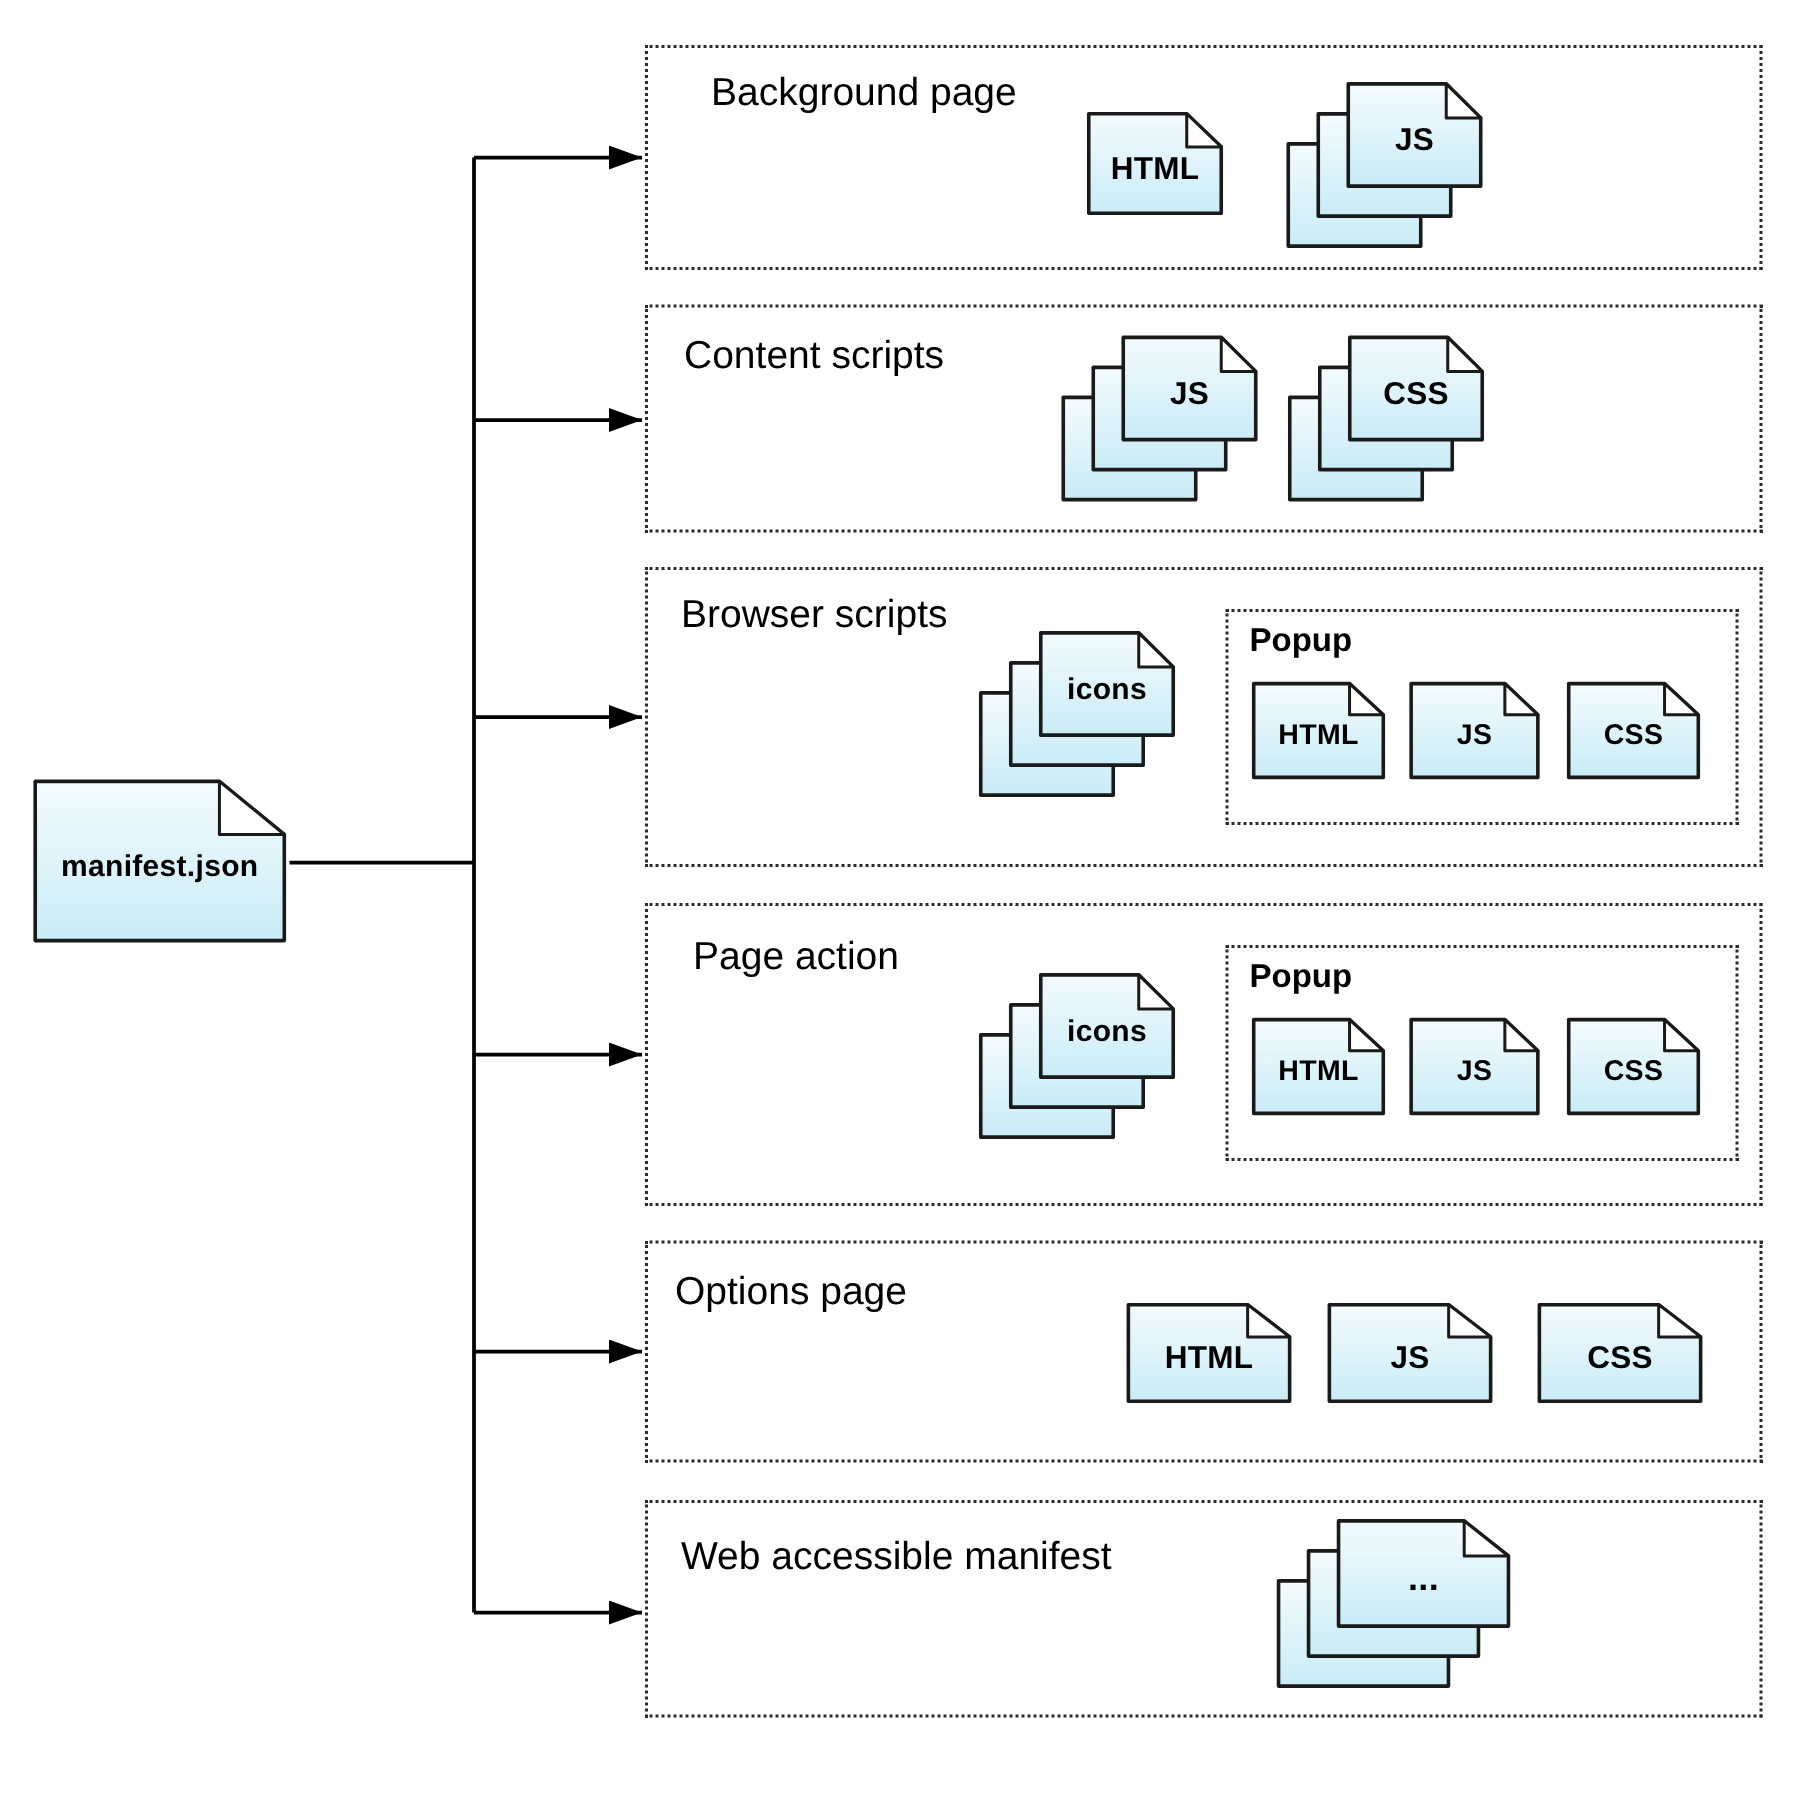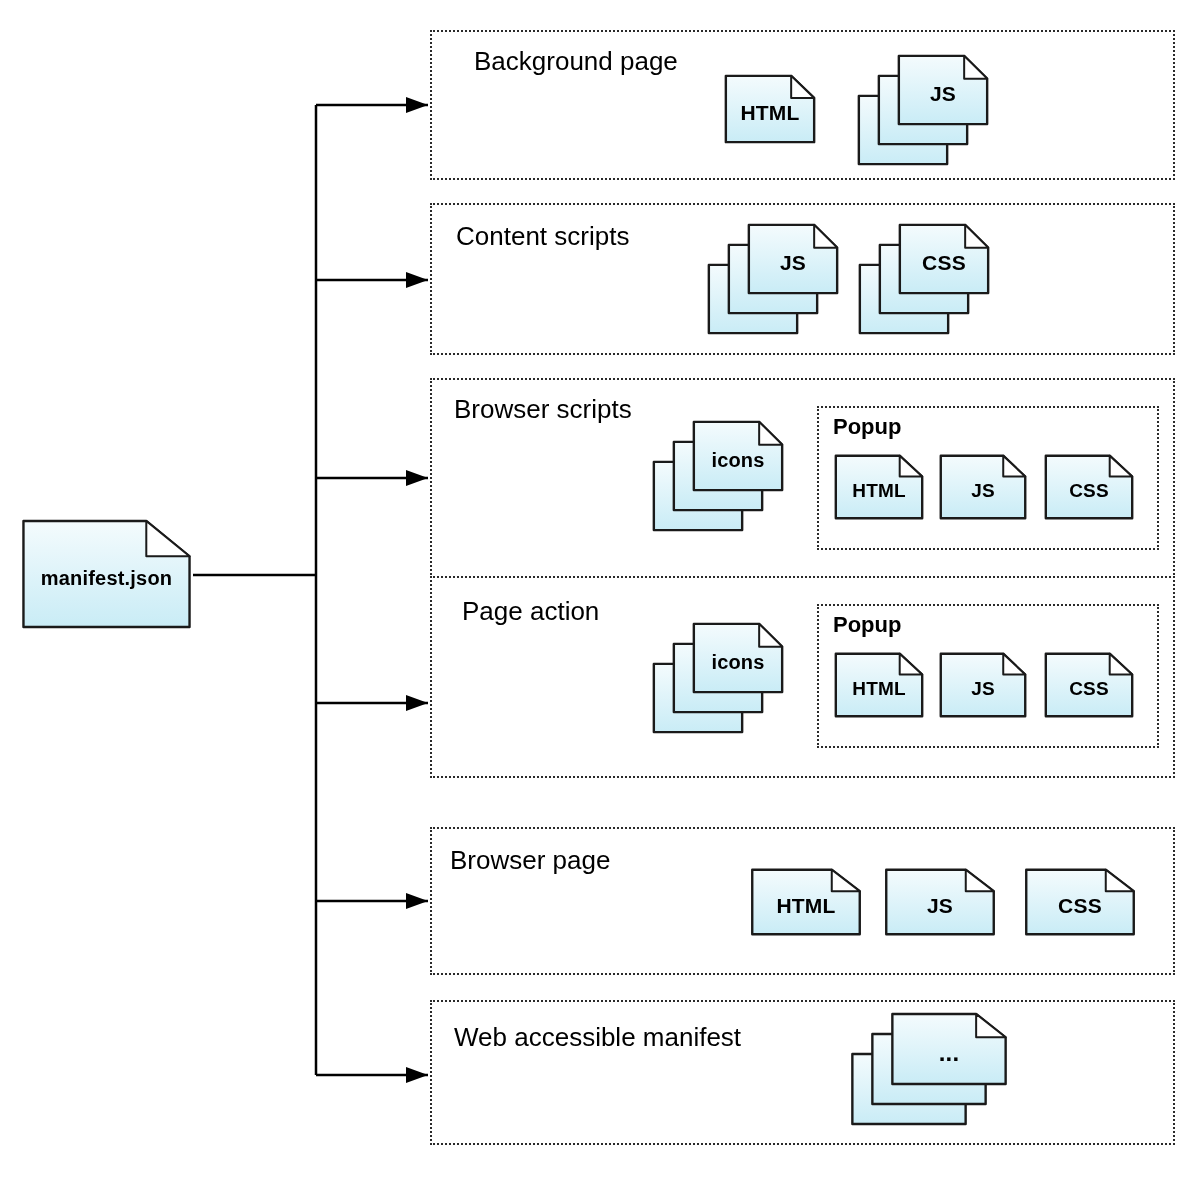--- a/index.html
+++ b/index.html
@@ -186,21 +186,21 @@
       <div class="filebox" style="left:225px;top:46px;width:90px;height:66px;">
         <svg class="sheet-svg" viewBox="0 0 100 76" preserveAspectRatio="none">
             <path class="pb" d="M2 2h71l25 24v48H2z"></path>
             <path class="pf" d="M73 2v24h25z"></path>
           </svg>
         <span class="file-label" style="font-size:19px;">CSS</span>
       </div>
     </div>
   </div>
 
-  <div class="group-box" style="left:430px;top:576px;width:745px;height:202px;">
+  <div class="group-box" style="left:430px;top:602px;width:745px;height:202px;">
     <span class="group-title" style="left:30px;top:18px;">Page action</span>
     <div class="stack" style="left:220px;top:44px;width:132px;height:112px;">
       <div class="filebox" style="left:0;top:40px;width:92px;height:72px;">
         <svg class="sheet-svg" viewBox="0 0 100 76" preserveAspectRatio="none">
             <path class="pb" d="M2 2h71l25 24v48H2z"></path>
             <path class="pf" d="M73 2v24h25z"></path>
           </svg>
       </div>
       <div class="filebox" style="left:20px;top:20px;width:92px;height:72px;">
         <svg class="sheet-svg" viewBox="0 0 100 76" preserveAspectRatio="none">
@@ -236,21 +236,21 @@
         <svg class="sheet-svg" viewBox="0 0 100 76" preserveAspectRatio="none">
             <path class="pb" d="M2 2h71l25 24v48H2z"></path>
             <path class="pf" d="M73 2v24h25z"></path>
           </svg>
         <span class="file-label" style="font-size:19px;">CSS</span>
       </div>
     </div>
   </div>
 
   <div class="group-box" style="left:430px;top:827px;width:745px;height:148px;">
-    <span class="group-title" style="left:18px;top:16px;">Browser page</span>
+    <span class="group-title" style="left:18px;top:16px;">Options page</span>
     <div class="filebox" style="left:318px;top:39px;width:112px;height:68px;">
       <svg class="sheet-svg" viewBox="0 0 100 76" preserveAspectRatio="none">
           <path class="pb" d="M2 2h71l25 24v48H2z"></path>
           <path class="pf" d="M73 2v24h25z"></path>
         </svg>
       <span class="file-label">HTML</span>
     </div>
     <div class="filebox" style="left:452px;top:39px;width:112px;height:68px;">
       <svg class="sheet-svg" viewBox="0 0 100 76" preserveAspectRatio="none">
           <path class="pb" d="M2 2h71l25 24v48H2z"></path>

